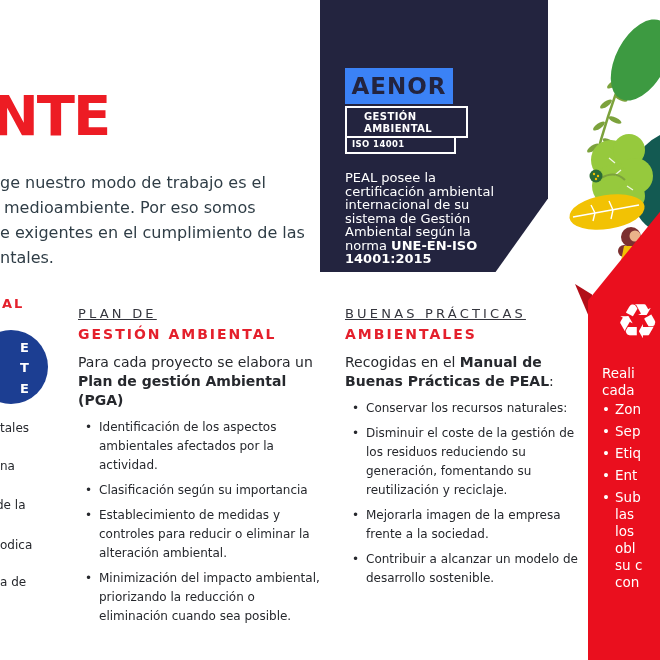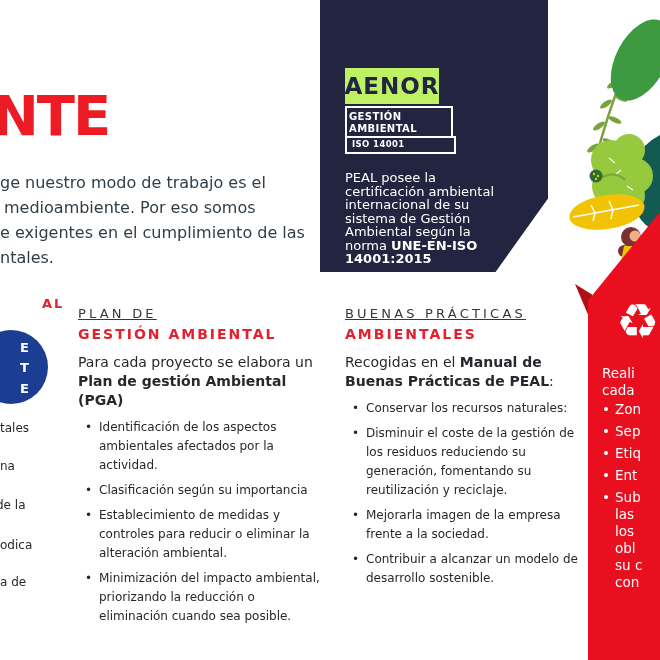--- a/index.html
+++ b/index.html
@@ -10,46 +10,46 @@
   
   .headline{left:-8px;top:88px;font-size:56px;font-weight:800;letter-spacing:-2px;
             color:var(--red-bright,#ed1c24);line-height:1;}
   .intro{left:0;top:170px;font-size:16px;line-height:25px;color:var(--text-dark,#2f3d46);
          white-space:nowrap;}
   .intro .line2{margin-left:4px;}
 
   
   .aenor{left:320px;top:0;width:228px;height:272px;background:var(--navy,#23243f);
          clip-path:polygon(0 0,100% 0,100% 73%,77% 100%,0 100%);}
-  .aenor-logo-box{position:absolute;left:25px;top:68px;width:94px;height:36px;background:#bef264;
+  .aenor-logo-box{position:absolute;left:25px;top:68px;width:108px;height:36px;background:#3b82f6;
                   display:flex;align-items:center;justify-content:center;}
   .aenor-logo-box span{font-size:23px;font-weight:800;letter-spacing:1px;color:var(--navy,#23243f);}
   .aenor-scheme{position:absolute;left:25px;top:106px;width:102px;height:25px;border:2px solid #fff;
-                color:#fff;font-size:10px;font-weight:700;line-height:11.5px;padding:3px 0 0 2px;letter-spacing:.4px;}
+                color:#fff;font-size:10px;font-weight:700;line-height:11.5px;padding:3px 0 0 17px;letter-spacing:.4px;}
   .aenor-standard{position:absolute;left:25px;top:136px;width:102px;height:13px;border:2px solid #fff;
                   color:#fff;font-size:8.5px;font-weight:700;padding:1px 0 0 5px;letter-spacing:.4px;}
   .aenor-desc{position:absolute;left:25px;top:171px;width:164px;color:#fff;font-size:13px;
               line-height:13.5px;}
   .aenor-desc b{font-weight:700;}
 
   
   .col{position:absolute;top:306px;}
   .col-title1{font-size:13px;letter-spacing:3.2px;color:#35363e;margin:0 0 5px 0;font-weight:500;text-decoration:underline;}
   .col-title2{font-size:14px;font-weight:700;letter-spacing:2px;color:var(--red,#e4202c);margin:0 0 11px 0;}
   .col-intro{font-size:14px;line-height:19px;margin:0 0 8px 0;}
   .col-intro b{font-weight:700;}
   ul.bullets{list-style:none;margin:6px;padding:0;font-size:12px;line-height:19px;}
   ul.bullets>li{position:relative;padding-left:15px;margin-bottom:6px;}
   ul.bullets>li::before{content:"•";position:absolute;left:1px;top:0;}
   .col-plan{left:78px;width:252px;}
   .col-practices{left:345px;width:252px;}
 
   
   .frag{left:0;font-size:12px;color:#26282d;white-space:nowrap;}
-  .left-title-frag{left:2px;top:296px;font-size:13px;font-weight:700;letter-spacing:2px;color:var(--red,#e4202c);margin-left:40px;}
+  .left-title-frag{left:2px;top:296px;font-size:13px;font-weight:700;letter-spacing:2px;color:var(--red,#e4202c);}
   .cert-circle{left:-26px;top:330px;width:74px;height:74px;border-radius:50%;background:var(--blue-badge,#1c3e92);}
   .cert-circle span{position:absolute;color:#fff;font-weight:700;font-size:13px;}
 
   
   .red-panel{left:588px;top:205px;width:72px;height:455px;background:var(--red-panel,#ea0f1e);
              clip-path:polygon(0 21%,100% 1.5%,100% 100%,0 100%);color:#fff;}
   .red-fold{left:575px;top:282px;width:17px;height:42px;background:var(--red-fold,#b20e18);
             clip-path:polygon(0 5%,100% 30%,100% 100%);}
   .recycle{position:absolute;left:28px;top:92px;font-size:48px;line-height:1;color:#fff;}
   .rp-intro{position:absolute;left:14px;top:160px;font-size:13.5px;line-height:17px;white-space:nowrap;}

